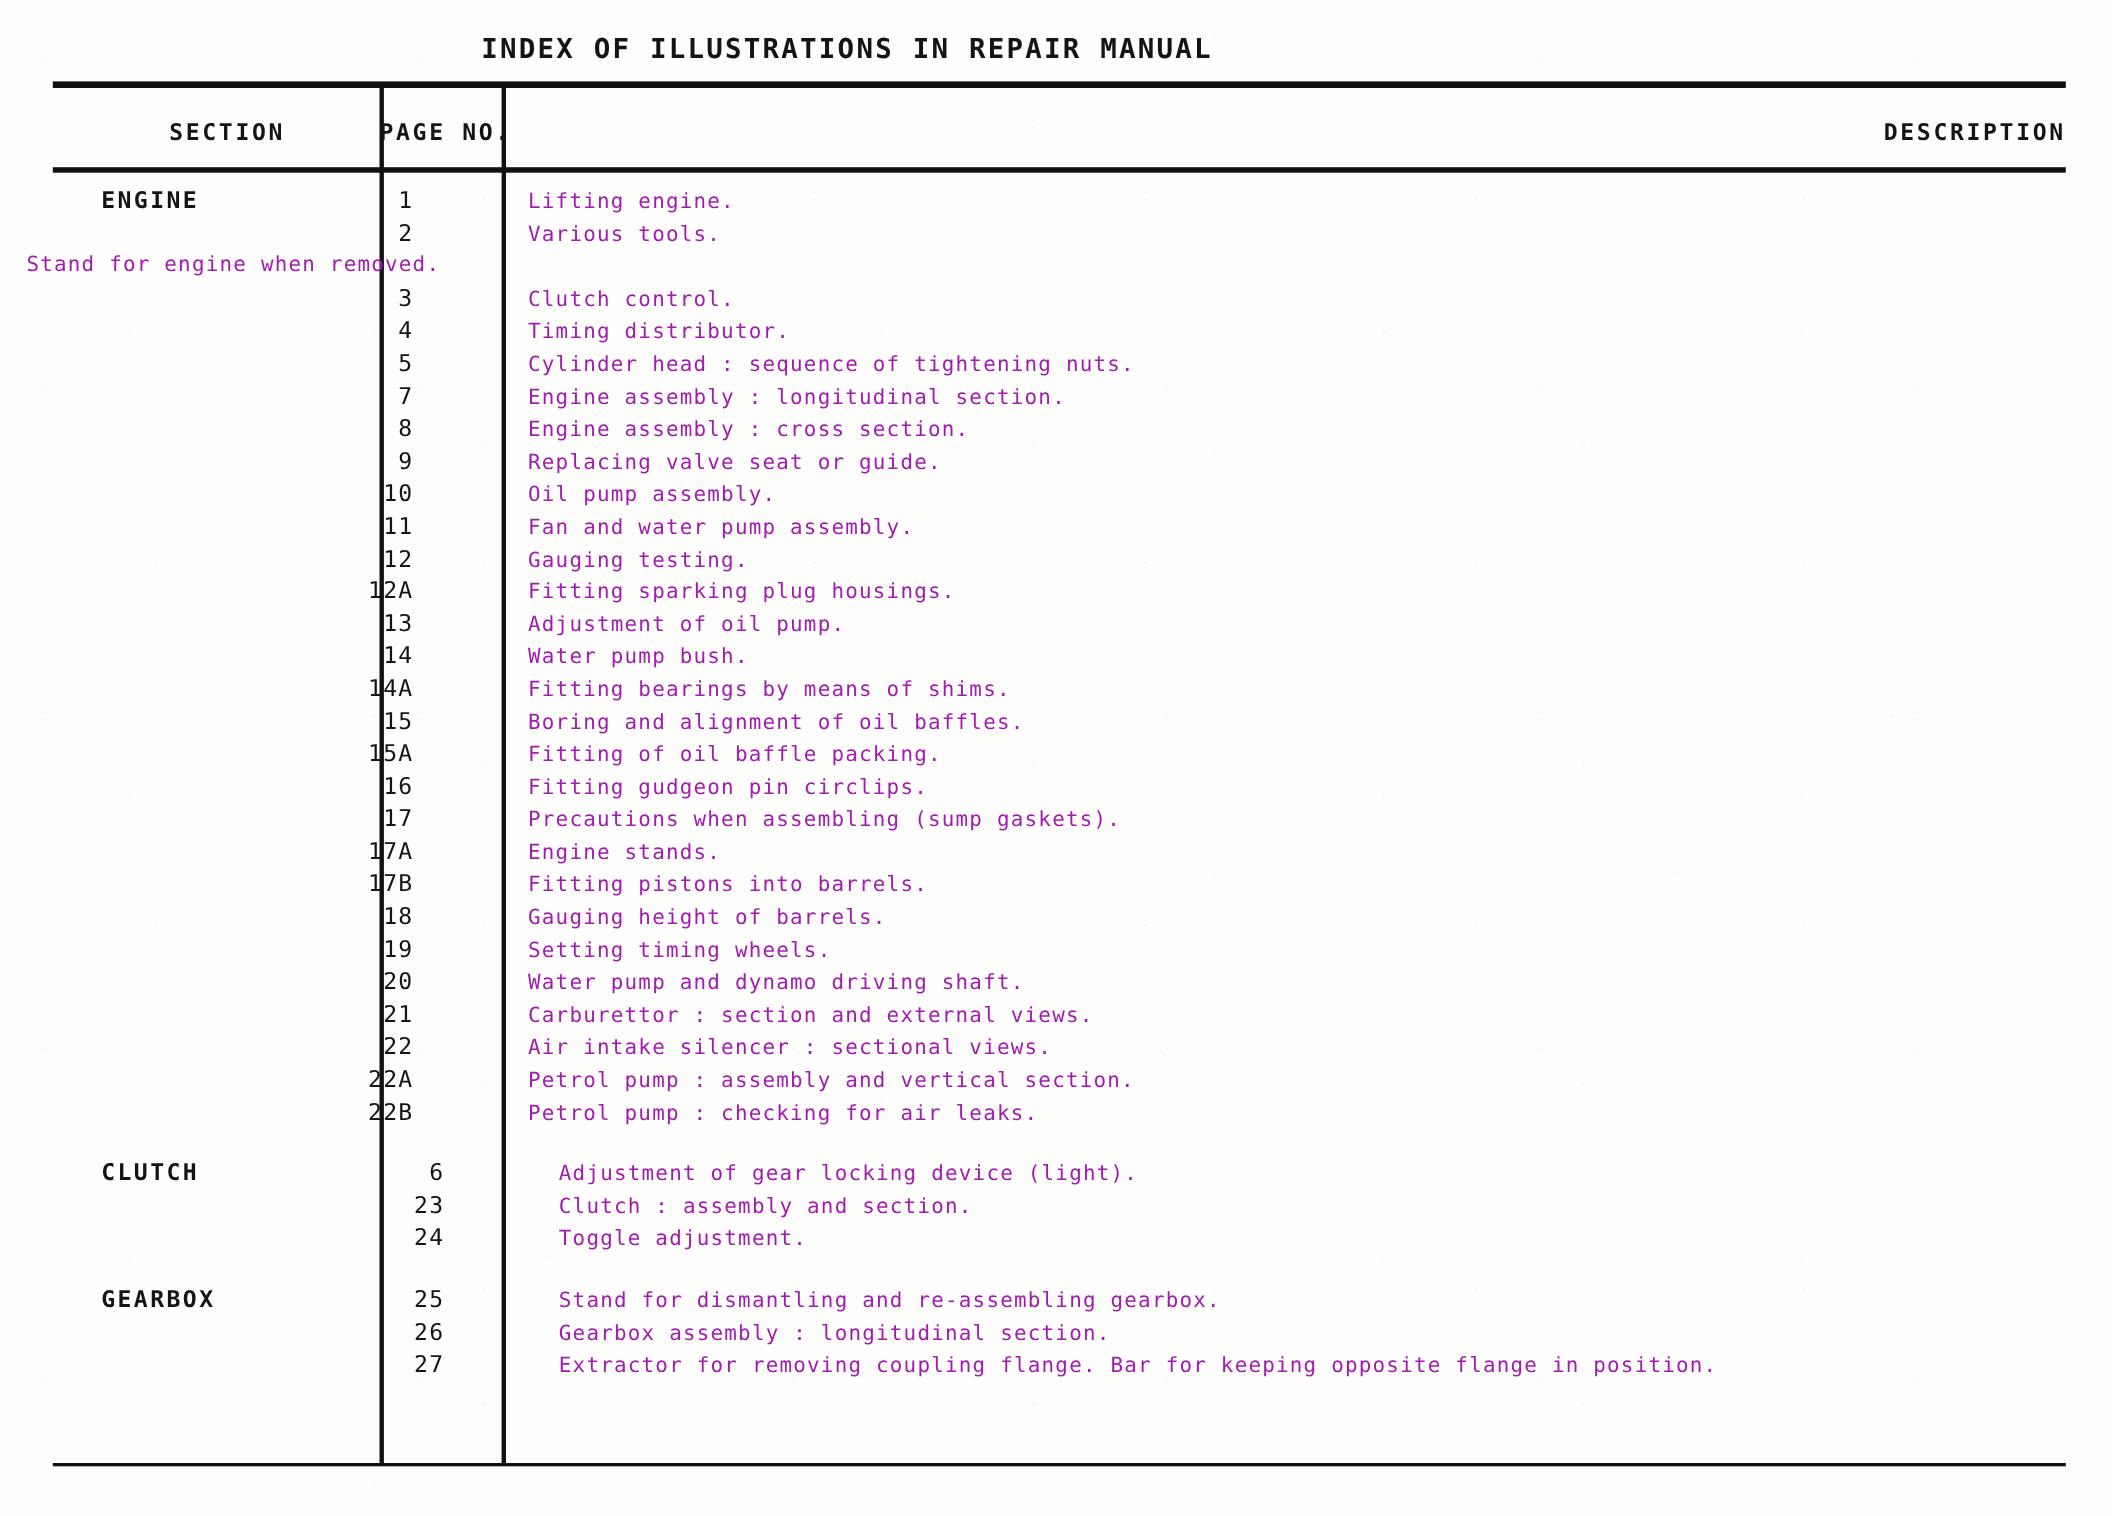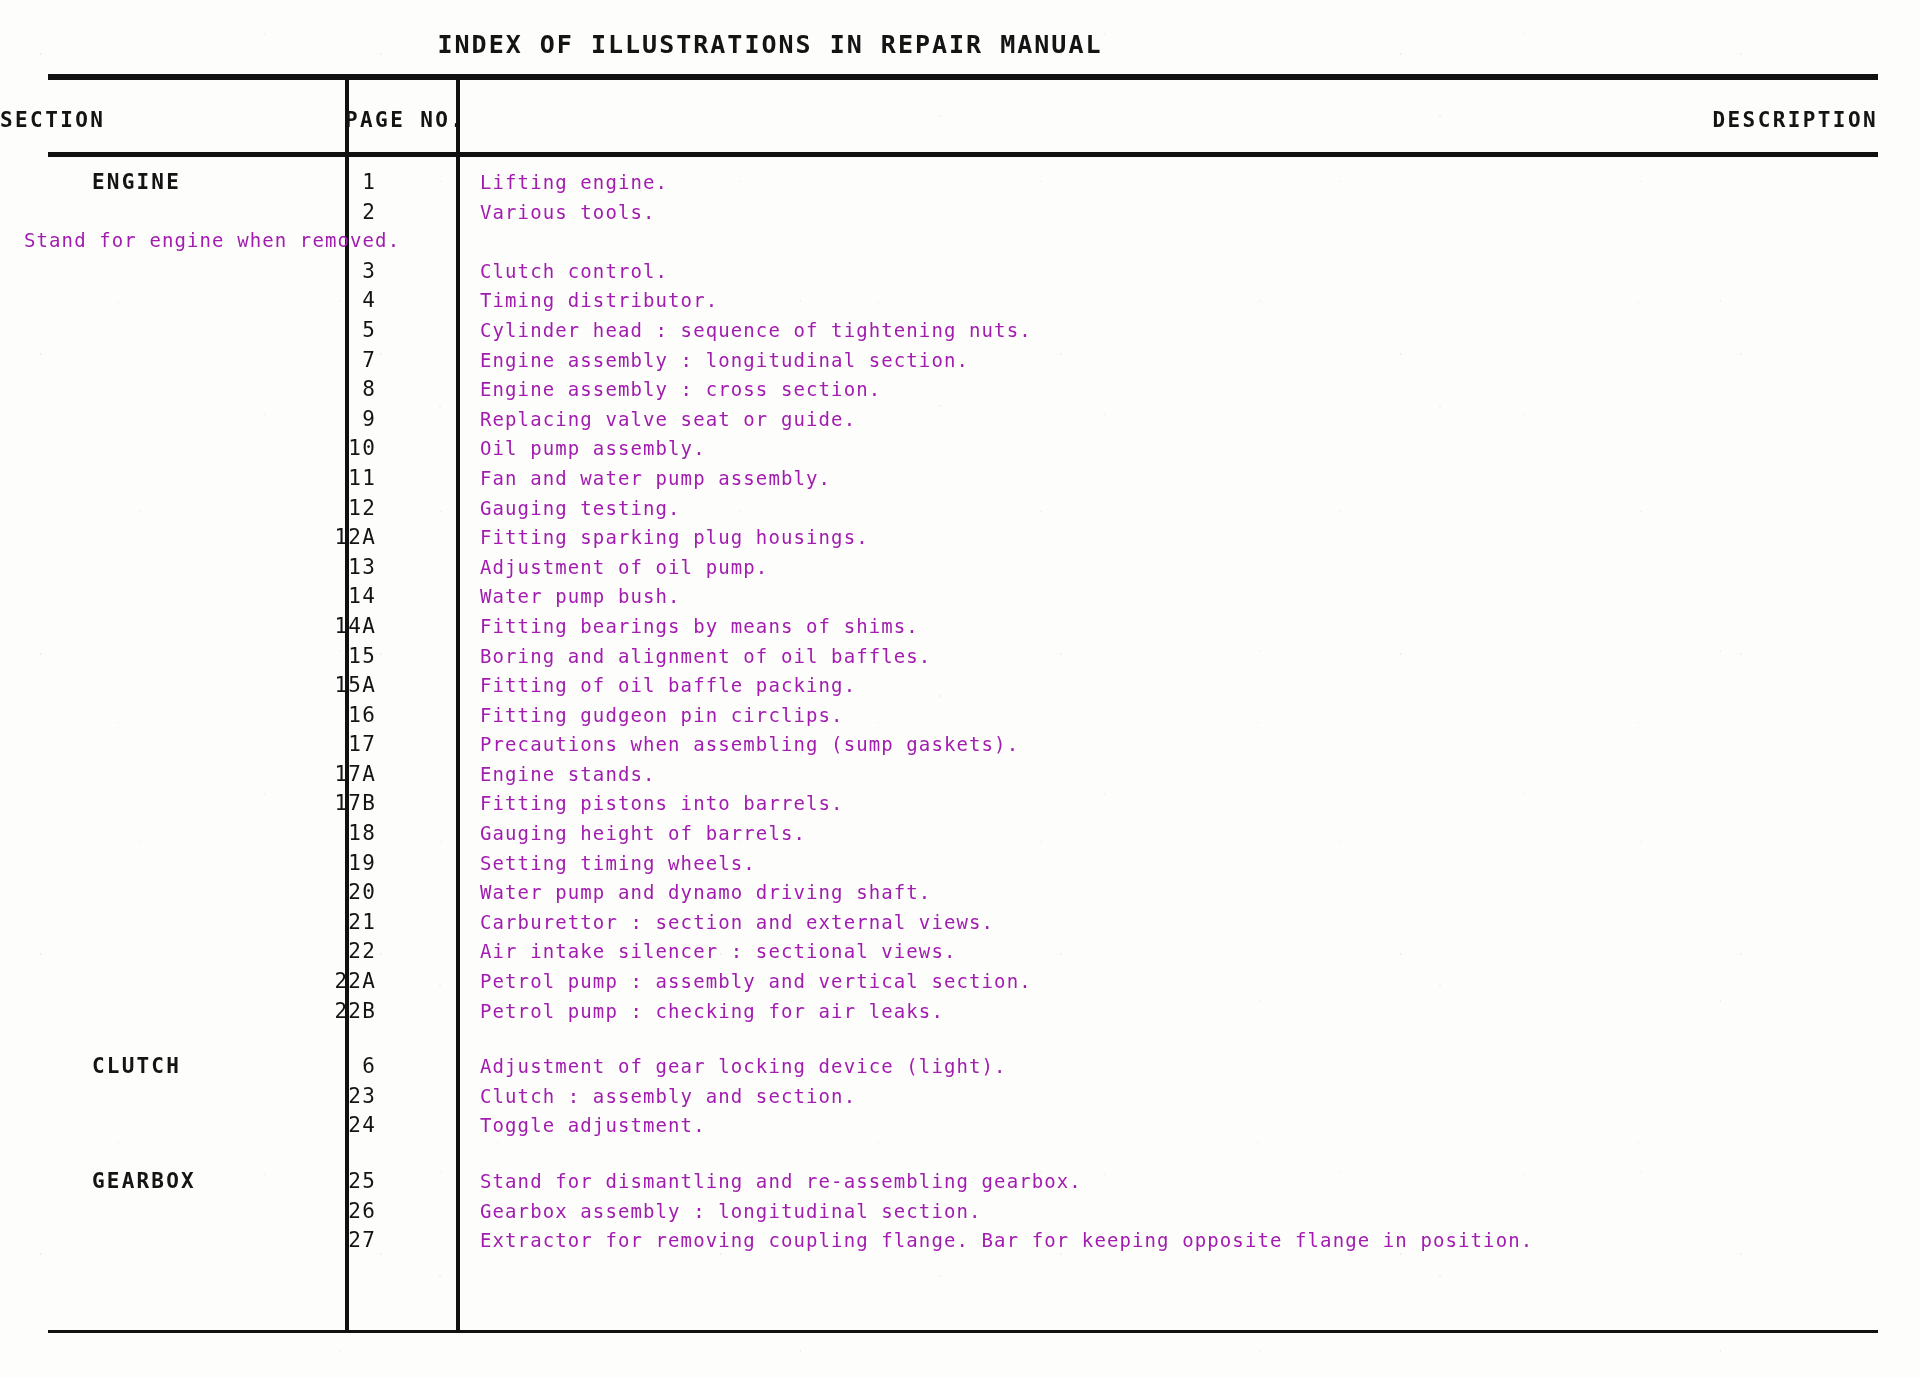--- a/index.html
+++ b/index.html
@@ -72,33 +72,33 @@
 
   
   .hdr {
     position: absolute;
     font-size: 21px;
     letter-spacing: 2.4px;
     font-weight: 700;
     color: #141414;
     white-space: nowrap;
   }
-  .hdr-section     { top: 108px; left: 0;    width: 413px; text-align: left; }
+  .hdr-section     { top: 108px; left: 0;    width: 413px; text-align: center; }
   .hdr-page        { top: 108px; left: 345px; width: 111px; text-align: center; }
   .hdr-description { top: 108px; left: 456px; width: 1422px; text-align: right; }
 
   
   .body-area {
     position: absolute;
     top: 170px;
     left: 0;
     width: 1624px;
   }
   .group { position: relative; }
-  .group + .group { margin-top: 26px; }
+  .group + .group { margin-top: 26px; padding-left: 28px; }
 
   .group-label {
     position: absolute;
     left: 92px;
     top: 0;
     font-size: 21px;
     letter-spacing: 2.2px;
     font-weight: 700;
     color: #141414;
     white-space: nowrap;

